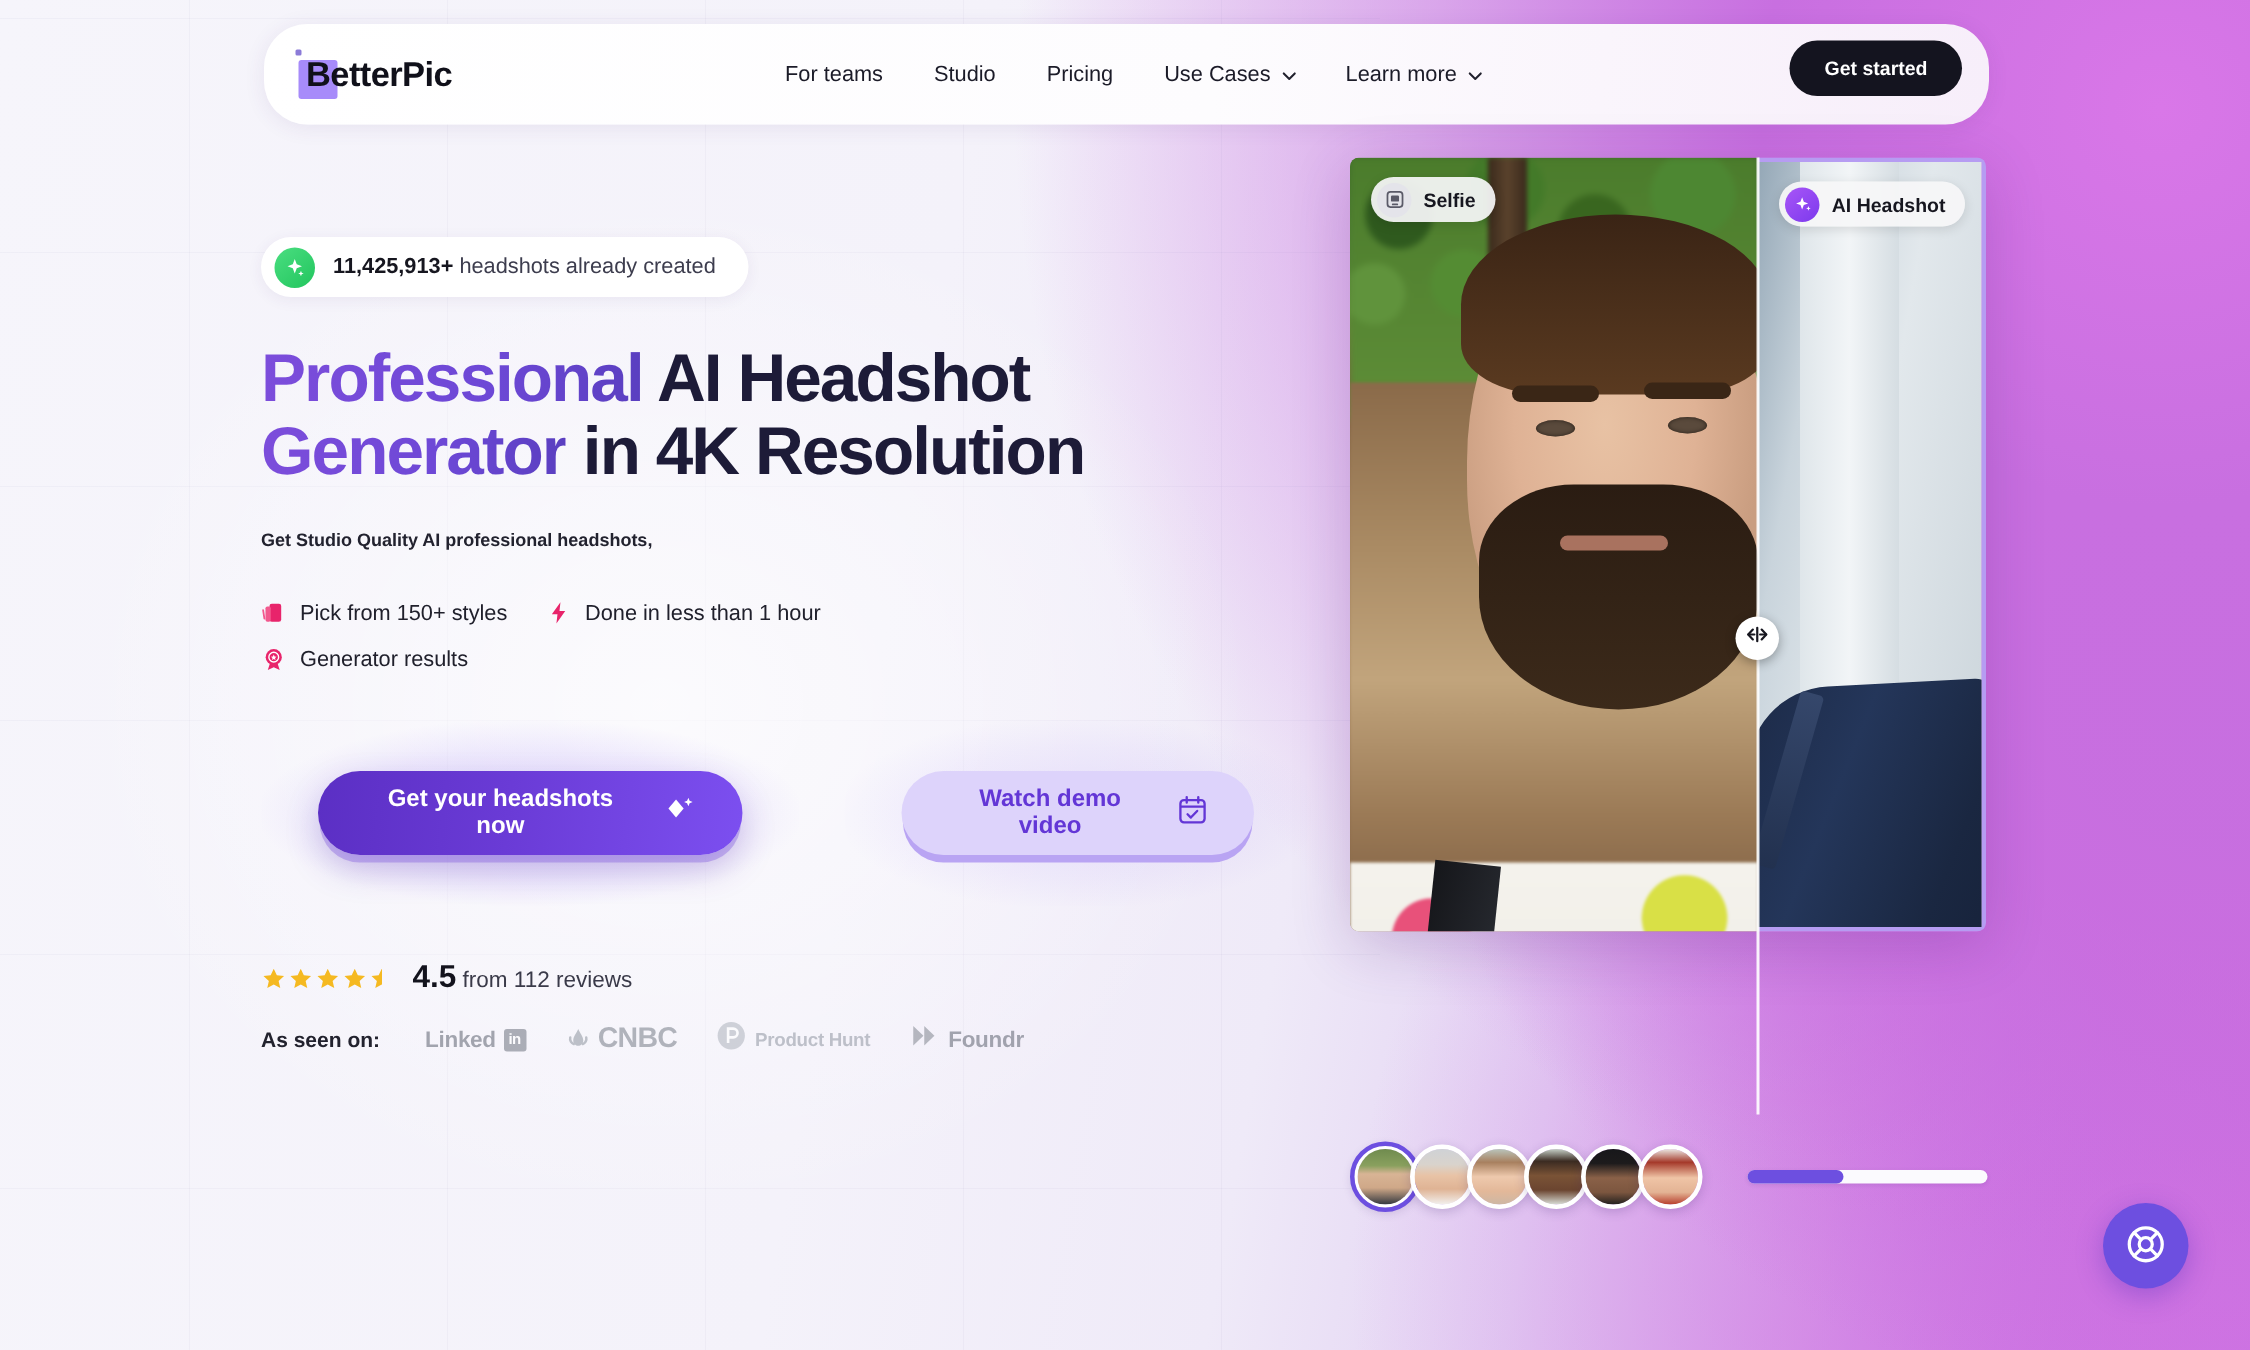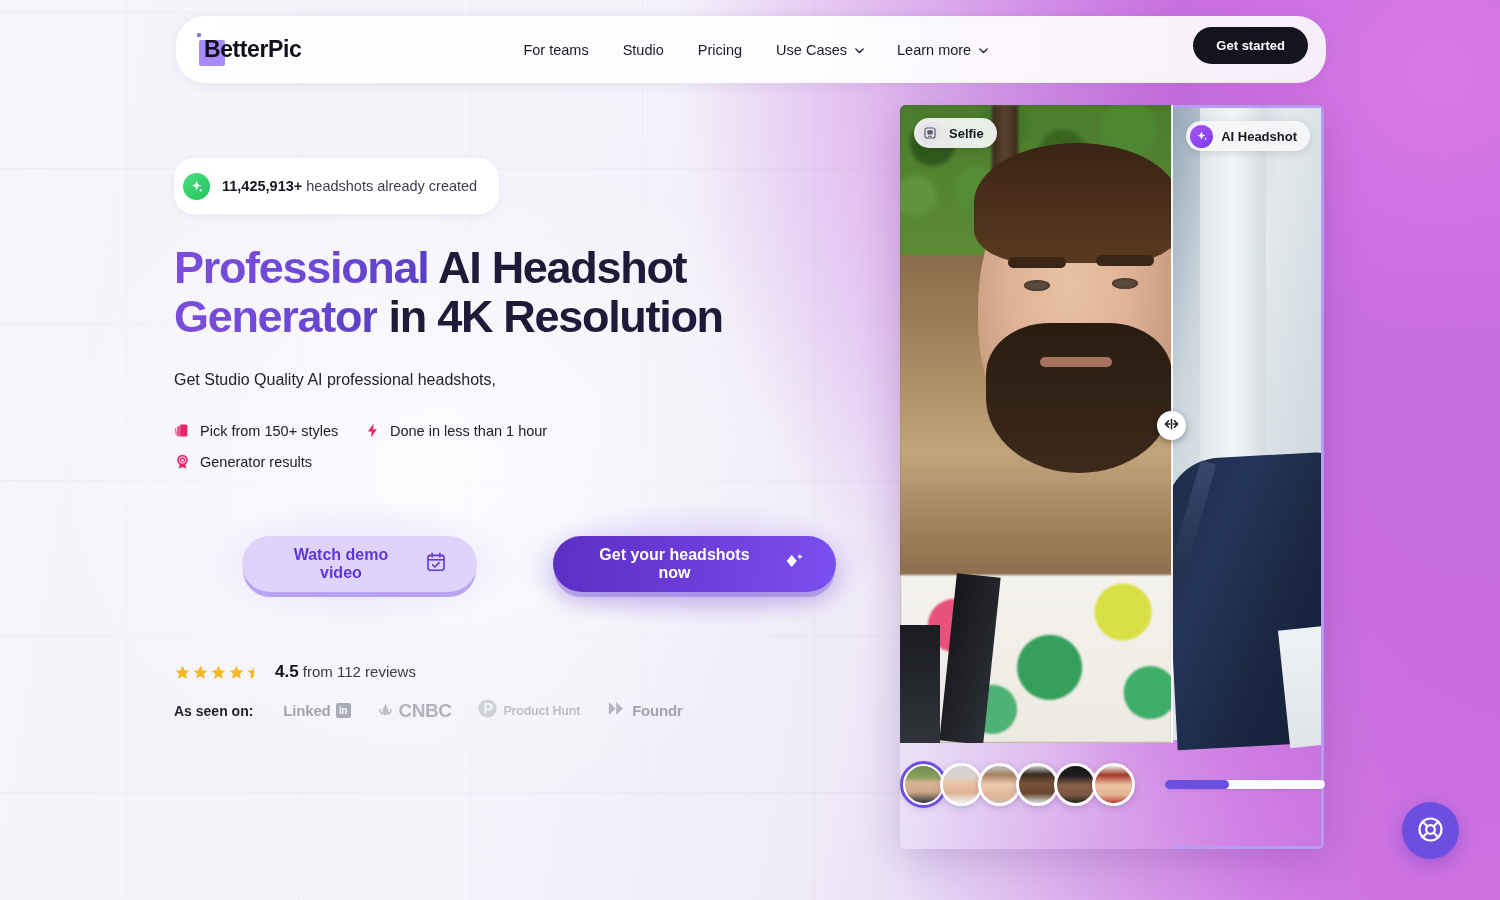--- a/index.html
+++ b/index.html
@@ -75,21 +75,21 @@
     border: none; border-radius: 19px;
     font-family: inherit; font-size: 13px; font-weight: 700;
     cursor: pointer;
   }
 
   
   .left { position: absolute; left: 174px; top: 158px; width: 700px; }
 
   .pill-count {
     display: inline-flex; align-items: center; gap: 12px;
-    height: 56px; padding: 0 22px 0 9px;
+    height: 40px; padding: 0 22px 0 9px;
     background: #fff; border-radius: 20px;
     box-shadow: 0 2px 10px rgba(70,40,110,.07);
   }
   .pill-count .sparkle-badge {
     width: 27px; height: 27px; border-radius: 50%;
     background: linear-gradient(140deg, #4ade80 0%, #22c55e 100%);
     display: flex; align-items: center; justify-content: center;
   }
   .pill-count .txt { font-size: 14.5px; color: #3d3d4e; }
   .pill-count .txt b { color: #16161f; font-weight: 700; }
@@ -99,21 +99,21 @@
     font-size: 45px; line-height: 1.08; font-weight: 700;
     letter-spacing: -1.3px; color: #1d1b38;
   }
   h1.headline .accent {
     background: linear-gradient(90deg, #7c4ddb 0%, #6d48d6 60%, #5a3fc0 100%);
     -webkit-background-clip: text; background-clip: text; color: transparent;
   }
 
   .sub {
     margin-top: 26px;
-    font-size: 16px; line-height: 1.58; font-weight: 400; color: #22222f;
+    font-size: 12px; line-height: 1.58; font-weight: 700; color: #22222f;
   }
 
   .feats {
     margin-top: 30px;
     display: grid; grid-template-columns: 190px auto; row-gap: 14px;
     width: 560px;
   }
   .feat { display: flex; align-items: center; gap: 9px; font-size: 14.5px; color: #20202c; }
   .feat .ic { width: 17px; height: 17px; flex: 0 0 17px; display: flex; align-items: center; justify-content: center; }
 
@@ -146,36 +146,36 @@
     background: #ddd3fb;
     color: #6336d6; font-family: inherit; font-size: 16px; font-weight: 700;
     cursor: pointer;
     box-shadow: 0 6px 0 -1px #b9a4f3;
   }
 
   
   .rating { margin-top: 36px; display: flex; align-items: center; gap: 12px; }
   .stars { display: flex; gap: 1px; }
   .rating .rtxt { font-size: 15px; color: #3a3a49; }
-  .rating .rtxt b { color: #13131d; font-weight: 700; font-size: 17px; }
+  .rating .rtxt b { color: #13131d; font-weight: 700; font-size: 21px; }
 
   
   .press { margin-top: 16px; display: flex; align-items: center; gap: 26px; }
   .press .lbl { font-size: 14px; font-weight: 700; color: #22222e; margin-right: 4px; }
   .press-logo { display: flex; align-items: center; gap: 5px; opacity: .62; }
   .press-logo .nm { font-size: 15px; font-weight: 700; color: #6f7480; letter-spacing: -.2px; }
   .press-logo .nm.thin { font-weight: 600; font-size: 12.5px; color: #9ba0ab; }
   .press-logo .nm.cnbc { font-size: 19px; letter-spacing: -.5px; color: #868b95; }
   .li-box { width: 15px; height: 15px; background: #7d828d; border-radius: 2px;
             color: #fff; font-size: 10px; font-weight: 700; display:flex;
             align-items:center; justify-content:center; letter-spacing:-.5px;}
 
   
   .compare {
-    position: absolute; left: 900px; top: 105px; width: 424px; height: 744px;
+    position: absolute; left: 900px; top: 105px; width: 424px; height: 516px;
     border-radius: 6px; overflow: hidden;
     box-shadow: 0 10px 40px rgba(70,20,110,.2);
   }
   .pane { position: absolute; top: 0; height: 100%; overflow: hidden; }
   .pane-selfie { left: 0; width: 272px; }
   .pane-ai { left: 272px; width: 152px; border: 3px solid #b69cf2; border-left: none; }
 
   
   .selfie-art { position: absolute; left: 0; top: 0; width: 272px; height: 638px;
     background: linear-gradient(#3f6b2a 0%, #4e7d33 10%, #5d8a38 16%, #7a5b3c 26%, #9c7a56 36%, #ab8a63 52%, #8e6c4c 70%, #7b5b40 100%);
@@ -380,40 +380,40 @@
             <circle cx="12" cy="10" r="4.6" fill="none" stroke="#fff" stroke-width="1.3"></circle>
             <path d="M12 7.6l.8 1.8 1.9.2-1.5 1.3.5 1.9-1.7-1-1.7 1 .5-1.9L9.3 9.6l1.9-.2z" fill="#fff"></path>
             <path d="M8.2 16.4 6.4 22l5.6-2.4 5.6 2.4-1.8-5.6" fill="#e8246b"></path>
           </svg>
       </span>
       <span>Generator results</span>
     </div>
   </div>
 
   <div class="ctas">
+    <div class="cta-halo">
+      <button class="btn-primary">
+        <span>Get your headshots now</span>
+        <span>
+          <svg width="24" height="24" viewBox="0 0 26 26">
+              <path d="M10.5 5.5 16 12l-5.5 6.5L5 12z" fill="#fff"></path>
+              <path d="M19.4 4.1l.9 2.2 2.2.9-2.2.9-.9 2.2-.9-2.2-2.2-.9 2.2-.9z" fill="#fff"></path>
+            </svg>
+        </span>
+      </button>
+    </div>
     <div class="cta-halo secondary">
       <button class="btn-secondary">
         <span>Watch demo video</span>
         <span>
           <svg width="22" height="22" viewBox="0 0 24 24">
               <rect x="3.2" y="4.8" width="17.6" height="16.2" rx="2.6" fill="none" stroke="#6336d6" stroke-width="1.7"></rect>
               <path d="M3.2 9.6h17.6" stroke="#6336d6" stroke-width="1.7"></path>
               <path d="M7.8 2.6v4M16.2 2.6v4" stroke="#6336d6" stroke-width="1.7" stroke-linecap="round"></path>
               <path d="M8.4 15.1l2.4 2.4 4.6-4.8" fill="none" stroke="#6336d6" stroke-width="1.7" stroke-linecap="round" stroke-linejoin="round"></path>
-            </svg>
-        </span>
-      </button>
-    </div>
-    <div class="cta-halo">
-      <button class="btn-primary">
-        <span>Get your headshots now</span>
-        <span>
-          <svg width="24" height="24" viewBox="0 0 26 26">
-              <path d="M10.5 5.5 16 12l-5.5 6.5L5 12z" fill="#fff"></path>
-              <path d="M19.4 4.1l.9 2.2 2.2.9-2.2.9-.9 2.2-.9-2.2-2.2-.9 2.2-.9z" fill="#fff"></path>
             </svg>
         </span>
       </button>
     </div>
   </div>
 
   <div class="rating">
     <span class="stars">
       <svg width="17" height="17" viewBox="0 0 24 24">
           <path d="M12 2.5l2.9 6.3 6.8.7-5.1 4.6 1.5 6.7L12 17.3 5.9 20.8l1.5-6.7L2.3 9.5l6.8-.7z" fill="#f5b921"></path>

